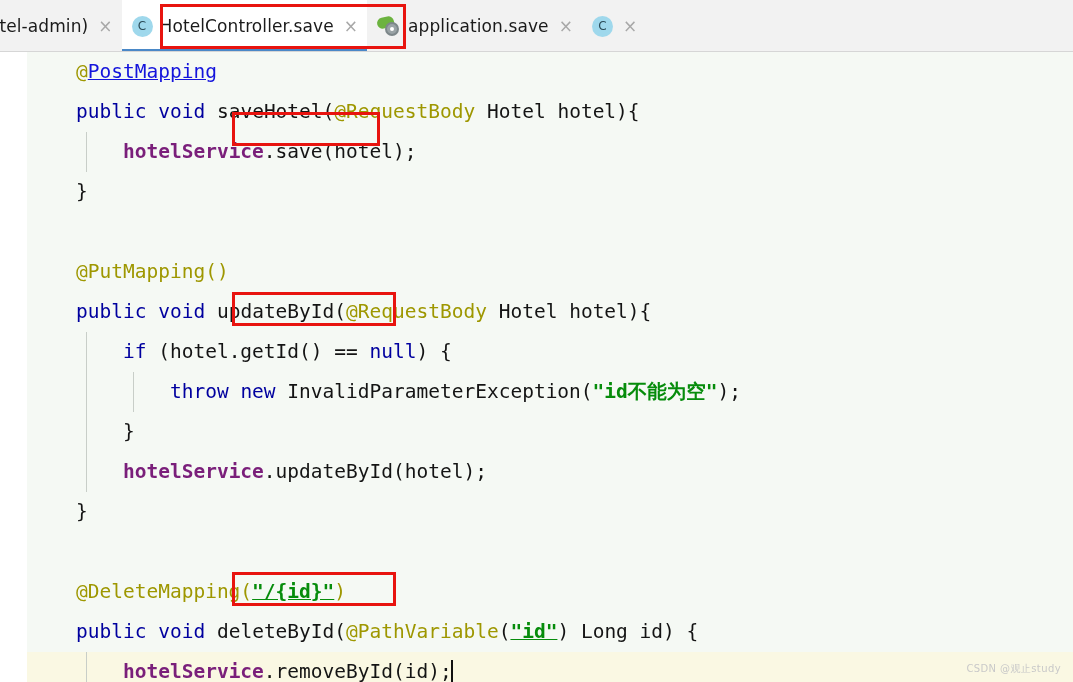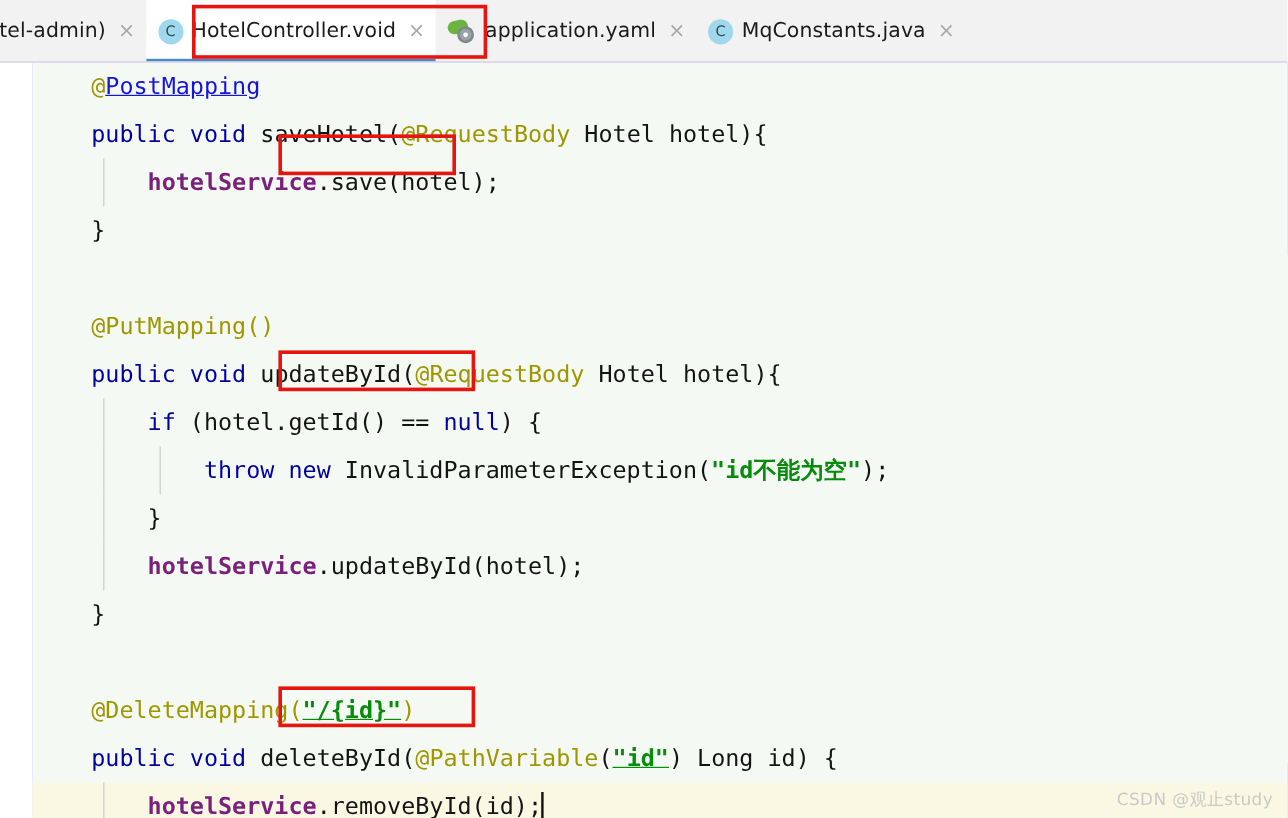--- a/index.html
+++ b/index.html
@@ -119,21 +119,21 @@
     box-sizing: border-box;
     pointer-events: none;
     z-index: 5;
   }
 
   
   #editor {
     position: absolute;
     left: 0; top: 52px;
     width: 1073px; height: 630px;
-    background: #c4b5fd;
+    background: #c2410c;
     overflow: hidden;
   }
   #gutter {
     position: absolute;
     left: 0; top: 0;
     width: 27px; height: 630px;
     background: #ffffff;
   }
   #code-pane {
     position: absolute;
@@ -194,57 +194,56 @@
     height: 25px;
     background: #111111;
     z-index: 3;
   }
 
   
   #watermark {
     position: absolute;
     right: 12px;
     bottom: 6px;
-    font-size: 14px;
+    font-size: 10px;
     color: #c9c9c9;
     font-family: "DejaVu Sans", sans-serif;
     letter-spacing: 0.4px;
     z-index: 6;
     white-space: nowrap;
   }
 </style>
 </head>
 <body>
 
 <div id="tabbar">
 
 <div class="tab" style="margin-left: -22px; padding-left: 0px;">
       <span class="tab-label">hotel-admin)</span>
       <span class="tab-close">×</span>
     </div>
     <div class="tab active">
       <span class="icon-class">
         <span>C</span>
       </span>
-      <span class="tab-label">HotelController.void</span>
+      <span class="tab-label">HotelController.save</span>
       <span class="tab-close">×</span>
     </div>
     <div class="tab">
       <span class="icon-yaml">
         <span class="leaf"></span>
         <span class="gear"></span>
       </span>
-      <span class="tab-label">application.yaml</span>
+      <span class="tab-label">application.save</span>
       <span class="tab-close">×</span>
     </div>
     <div class="tab">
       <span class="icon-class">
         <span>C</span>
       </span>
-      <span class="tab-label">MqConstants.java</span>
       <span class="tab-close">×</span>
     </div>
   </div>
 <div id="tab-annot"></div>
 
 <div id="editor">
   <div id="gutter"></div>
   <div id="code-pane">
     <div id="code"><div class="ln"><span class="anno">@</span><span class="anno-link">PostMapping</span></div><div class="ln"><span class="kw">public</span><span class="plain"> </span><span class="kw">void</span><span class="plain"> </span><span class="plain">saveHotel</span><span class="plain">(</span><span class="anno">@RequestBody</span><span class="plain"> Hotel hotel){</span></div><div class="ln"><span class="guide g1"></span><span class="plain">    </span><span class="method">hotelService</span><span class="plain">.save(hotel);</span></div><div class="ln"><span class="plain">}</span></div><div class="ln">&nbsp;</div><div class="ln"><span class="anno">@PutMapping()</span></div><div class="ln"><span class="kw">public</span><span class="plain"> </span><span class="kw">void</span><span class="plain"> </span><span class="plain">updateById</span><span class="plain">(</span><span class="anno">@RequestBody</span><span class="plain"> Hotel hotel){</span></div><div class="ln"><span class="guide g1"></span><span class="plain">    </span><span class="kw">if</span><span class="plain"> (hotel.getId() == </span><span class="kw">null</span><span class="plain">) {</span></div><div class="ln"><span class="guide g1"></span><span class="guide g2"></span><span class="plain">        </span><span class="kw">throw</span><span class="plain"> </span><span class="kw">new</span><span class="plain"> InvalidParameterException(</span><span class="str">"id不能为空"</span><span class="plain">);</span></div><div class="ln"><span class="guide g1"></span><span class="plain">    }</span></div><div class="ln"><span class="guide g1"></span><span class="plain">    </span><span class="method">hotelService</span><span class="plain">.updateById(hotel);</span></div><div class="ln"><span class="plain">}</span></div><div class="ln">&nbsp;</div><div class="ln"><span class="anno">@DeleteMapping(</span><span class="str-u">"/{id}"</span><span class="anno">)</span></div><div class="ln"><span class="kw">public</span><span class="plain"> </span><span class="kw">void</span><span class="plain"> </span><span class="plain">deleteById</span><span class="plain">(</span><span class="anno">@PathVariable</span><span class="plain">(</span><span class="str-u">"id"</span><span class="plain">) Long id) {</span></div><div class="ln caret-line"><span class="guide g1"></span><span class="plain">    </span><span class="method">hotelService</span><span class="plain">.removeById(id);</span></div><div id="caret" style="left: 424.04px; top: 608px;"></div></div>
   </div>

